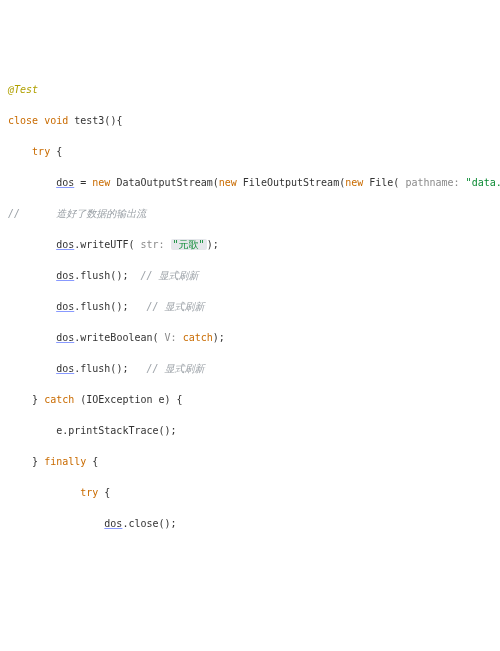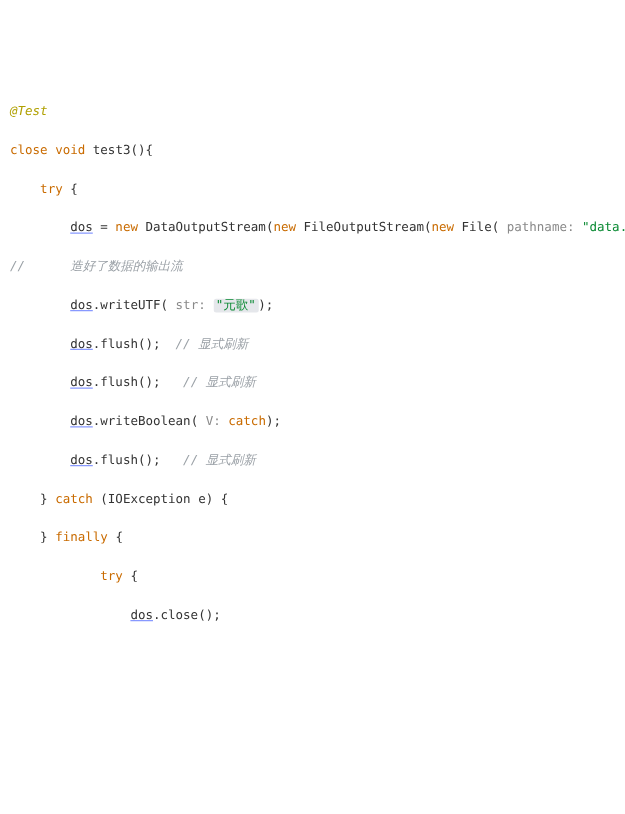--- a/index.html
+++ b/index.html
@@ -33,20 +33,21 @@
 <span class="ln"><span class="kw">close</span><span> </span><span class="kw">void</span><span> test3(){</span></span>
 <span class="ln"><span>    </span><span class="kw">try</span><span> {</span></span>
 <span class="ln"><span>        </span><span class="und">dos</span><span> = </span><span class="kw">new</span><span> DataOutputStream(</span><span class="kw">new</span><span> FileOutputStream(</span><span class="kw">new</span><span> File( </span><span class="prm">pathname:</span><span> </span><span class="str">"data.txt"</span></span>
 <span class="ln"><span class="cmt">//</span><span class="cmt">      造好了数据的输出流</span></span>
 <span class="ln"><span>        </span><span class="und">dos</span><span>.writeUTF( </span><span class="prm">str:</span><span> </span><span class="str hl">"元歌"</span><span>);</span></span>
 <span class="ln"><span>        </span><span class="und">dos</span><span>.flush();  </span><span class="cmt">// 显式刷新</span></span>
 <span class="ln"><span>        </span><span class="und">dos</span><span>.flush();   </span><span class="cmt">// 显式刷新</span></span>
 <span class="ln"><span>        </span><span class="und">dos</span><span>.writeBoolean( </span><span class="prm">V:</span><span> </span><span class="kw">catch</span><span>);</span></span>
 <span class="ln"><span>        </span><span class="und">dos</span><span>.flush();   </span><span class="cmt">// 显式刷新</span></span>
 <span class="ln"><span>    } </span><span class="kw">catch</span><span> (IOException e) {</span></span>
+<span class="ln"><span>        e.printStackTrace();</span></span>
 <span class="ln"><span>    } </span><span class="kw">finally</span><span> {</span></span>
 <span class="ln"><span>            </span><span class="kw">try</span><span> {</span></span>
 <span class="ln"><span>                </span><span class="und">dos</span><span>.close();</span></span>
 
 
 
 
 
 </div>
 

